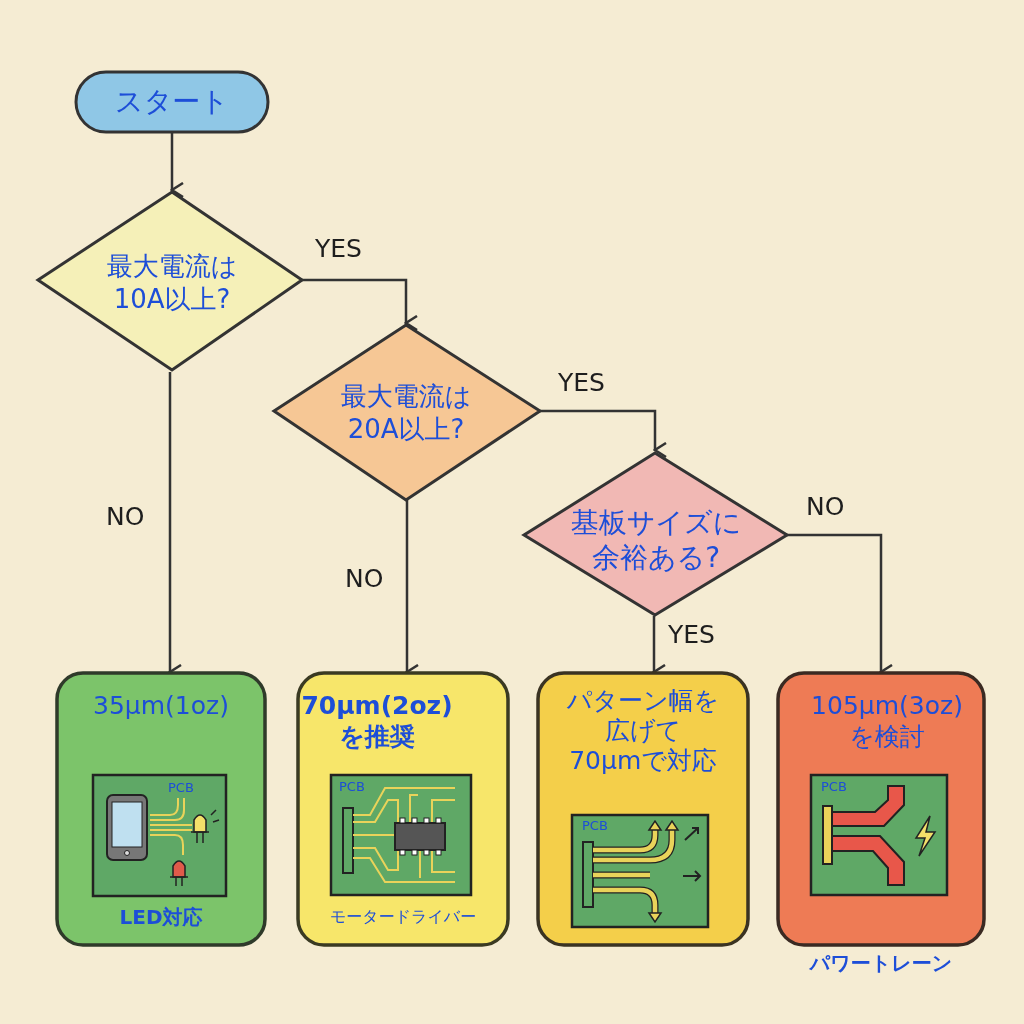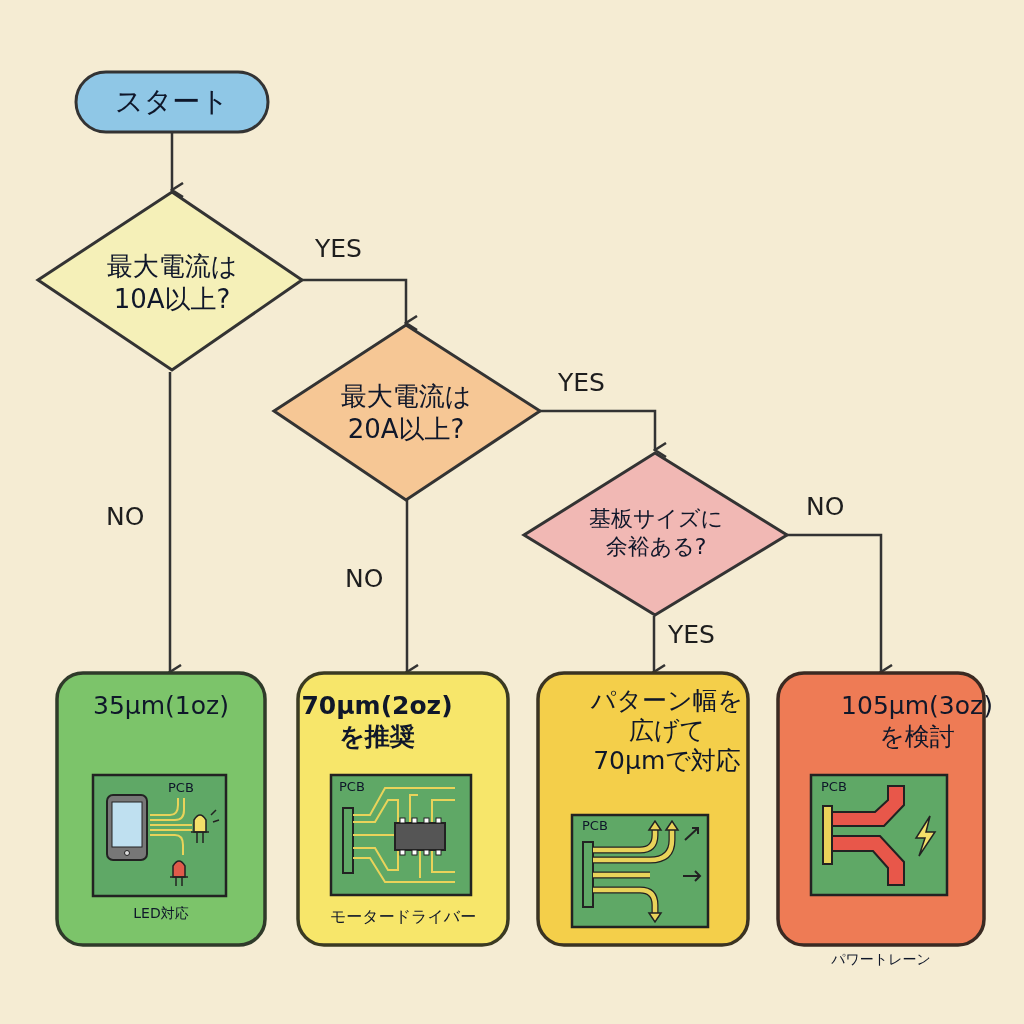--- a/index.html
+++ b/index.html
@@ -3,24 +3,24 @@
 <meta charset="utf-8">
 <style>
   html, body { margin: 0; padding: 0; }
   body {
     width: 1024px; height: 1024px; overflow: hidden;
     background: #f5ecd3;
     font-family: "DejaVu Sans", sans-serif;
     position: relative;
   }
   #canvas { position: absolute; left: 0; top: 0; width: 1024px; height: 1024px; }
-  .txt { position: absolute; color: #0f172a; text-align: center; white-space: nowrap; line-height: 1.25; }
+  .txt { position: absolute; color: #1d4ed8; text-align: center; white-space: nowrap; line-height: 1.25; }
   .lbl { position: absolute; font-size: 25px; color: #1e1e1e; }
   .box-title { font-size: 25px; }
-  .box-cap { font-size: 14px; }
+  .box-cap { font-size: 20px; font-weight: bold; }
 </style>
 </head>
 <body>
 
 <svg id="canvas" width="1024" height="1024" viewBox="0 0 1024 1024">
   <defs>
     <marker id="arr" markerWidth="16" markerHeight="16" refX="8" refY="14" orient="auto" markerUnits="userSpaceOnUse">
       <path d="M1,3 L8,14 L15,3" fill="none" stroke="#333" stroke-width="2.5"></path>
     </marker>
   </defs>
@@ -128,21 +128,21 @@
 <div class="txt" style="left:76px;top:84px;width:192px;font-size:28px;">スタート</div>
 
 <div class="txt" style="left:60px;top:250px;width:224px;font-size:26px;">
   <div>最大電流は</div>
   <div>10A以上?</div>
 </div>
 <div class="txt" style="left:296px;top:380px;width:220px;font-size:26px;">
   <div>最大電流は</div>
   <div>20A以上?</div>
 </div>
-<div class="txt" style="left:548px;top:505px;width:216px;font-size:22px;">
+<div class="txt" style="left:548px;top:505px;width:216px;font-size:28px;">
   <div>基板サイズに</div>
   <div>余裕ある?</div>
 </div>
 
 <div class="lbl" style="left:315px;top:234px;">YES</div>
 <div class="lbl" style="left:106px;top:502px;">NO</div>
 <div class="lbl" style="left:558px;top:368px;">YES</div>
 <div class="lbl" style="left:345px;top:564px;">NO</div>
 <div class="lbl" style="left:668px;top:620px;">YES</div>
 <div class="lbl" style="left:806px;top:492px;">NO</div>
@@ -153,25 +153,25 @@
 <div class="txt" style="left:168px;top:780px;font-size:13px;">PCB</div>
 <div class="txt box-cap" style="left:57px;top:905px;width:208px;">LED対応</div>
 
 <div class="txt box-title" style="left:290px;top:690px;width:174px;font-weight:bold;">
   <div>70μm(2oz)</div>
   <div>を推奨</div>
 </div>
 <div class="txt" style="left:339px;top:779px;font-size:13px;">PCB</div>
 <div class="txt" style="left:298px;top:907px;width:210px;font-size:16px;">モータードライバー</div>
 
-<div class="txt box-title" style="left:538px;top:686px;width:210px;line-height:1.2;margin-left:24px;">
+<div class="txt box-title" style="left:538px;top:686px;width:210px;line-height:1.2;">
   <div>パターン幅を</div>
   <div>広げて</div>
   <div>70μmで対応</div>
 </div>
 <div class="txt" style="left:582px;top:818px;font-size:13px;">PCB</div>
 
-<div class="txt box-title" style="left:814px;top:690px;width:206px;">
+<div class="txt box-title" style="left:784px;top:690px;width:206px;">
   <div>105μm(3oz)</div>
   <div>を検討</div>
 </div>
 <div class="txt" style="left:821px;top:779px;font-size:13px;">PCB</div>
 <div class="txt box-cap" style="left:778px;top:951px;width:206px;">パワートレーン</div>
 
 </body></html>

